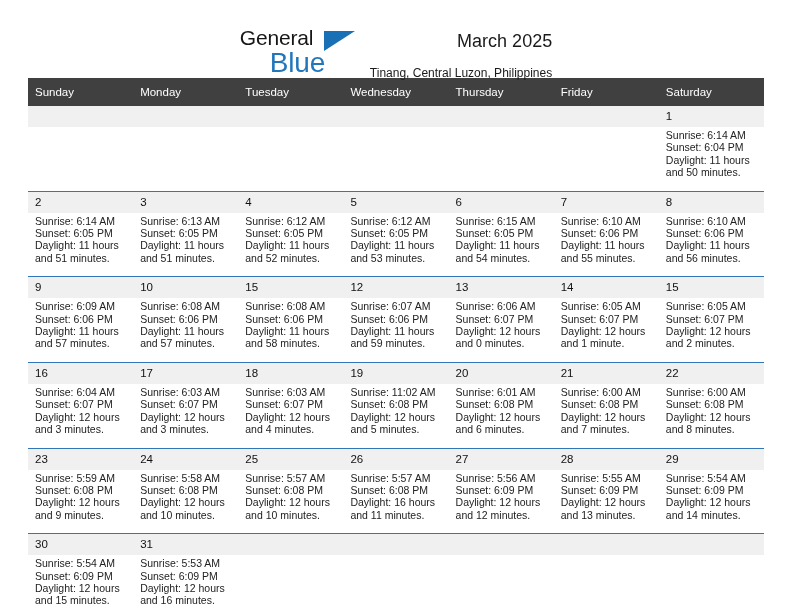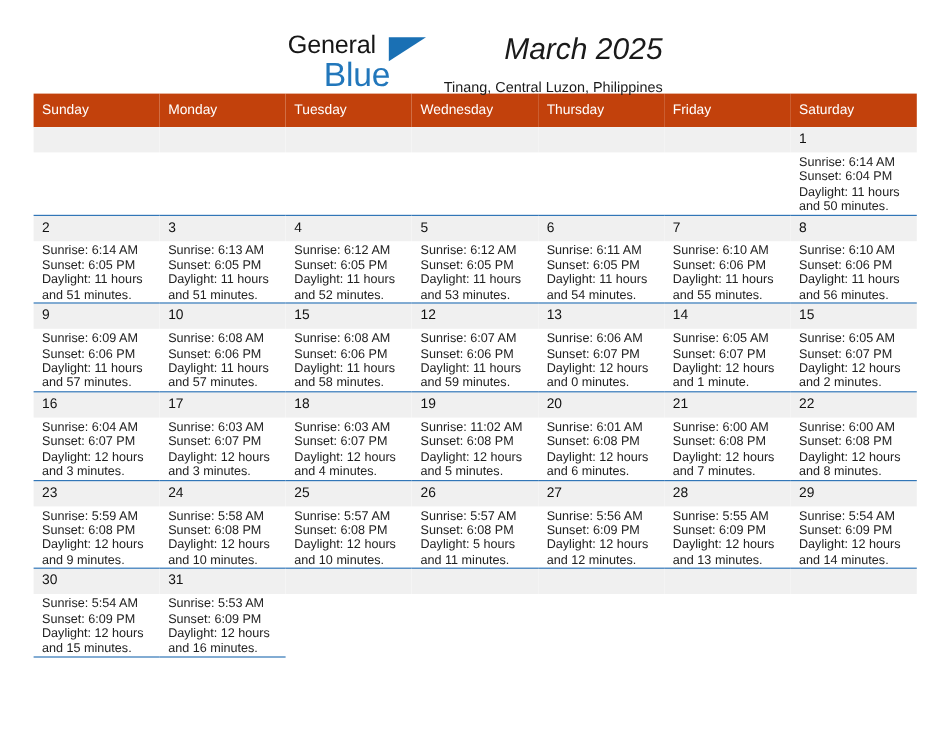--- a/index.html
+++ b/index.html
@@ -62,42 +62,41 @@
     width: 0;
     height: 0;
     border-left: 31px solid #1a70b4;
     border-bottom: 20px solid transparent;
   }
   .titles {
     text-align: right;
     flex: none;
   }
   .cal-title {
-    font-size: 25px;
+    font-size: 18px;
     color: #1a1a1a;
     line-height: 30px;
     white-space: nowrap;
-    font-style: italic;
   }
   .cal-sub {
     font-size: 12px;
     color: #1a1a1a;
     line-height: 20px;
     margin-top: 7px;
     white-space: nowrap;
   }
 
   
   .cal {
     width: 736px;
     border-collapse: collapse;
     table-layout: fixed;
   }
   .cal th {
-    background: #c2410c;
+    background: #404040;
     color: #ffffff;
     font-weight: normal;
     font-size: 11.5px;
     text-align: left;
     padding: 5px 0 5px 7px;
     height: 18px;
     border: none;
   }
   .cal td {
     vertical-align: top;
@@ -113,21 +112,21 @@
     font-size: 11.5px;
     line-height: 15px;
     padding: 3px 0 3px 7px;
     color: #111111;
     min-height: 15px;
   }
   td.empty .daynum {
     color: transparent;
   }
   .info {
-    padding: 2px 5px 0 7px;
+    padding: 2px 5px 12px 7px;
     font-size: 10.5px;
     line-height: 12.4px;
     color: #222222;
   }
   .info div {
     white-space: nowrap;
   }
   .info .wrap {
     white-space: normal;
   }
@@ -222,21 +221,21 @@
             <div class="daynum">5</div>
             <div class="info">
               <div>Sunrise: 6:12 AM</div>
               <div>Sunset: 6:05 PM</div>
               <div class="wrap">Daylight: 11 hours and 53 minutes.</div>
             </div>
           </td>
           <td>
             <div class="daynum">6</div>
             <div class="info">
-              <div>Sunrise: 6:11 AM</div>
+              <div>Sunrise: 6:15 AM</div>
               <div>Sunset: 6:05 PM</div>
               <div class="wrap">Daylight: 11 hours and 54 minutes.</div>
             </div>
           </td>
           <td>
             <div class="daynum">7</div>
             <div class="info">
               <div>Sunrise: 6:10 AM</div>
               <div>Sunset: 6:06 PM</div>
               <div class="wrap">Daylight: 11 hours and 55 minutes.</div>
@@ -390,21 +389,21 @@
               <div>Sunrise: 5:57 AM</div>
               <div>Sunset: 6:08 PM</div>
               <div class="wrap">Daylight: 12 hours and 10 minutes.</div>
             </div>
           </td>
           <td>
             <div class="daynum">26</div>
             <div class="info">
               <div>Sunrise: 5:57 AM</div>
               <div>Sunset: 6:08 PM</div>
-              <div class="wrap">Daylight: 5 hours and 11 minutes.</div>
+              <div class="wrap">Daylight: 16 hours and 11 minutes.</div>
             </div>
           </td>
           <td>
             <div class="daynum">27</div>
             <div class="info">
               <div>Sunrise: 5:56 AM</div>
               <div>Sunset: 6:09 PM</div>
               <div class="wrap">Daylight: 12 hours and 12 minutes.</div>
             </div>
           </td>

